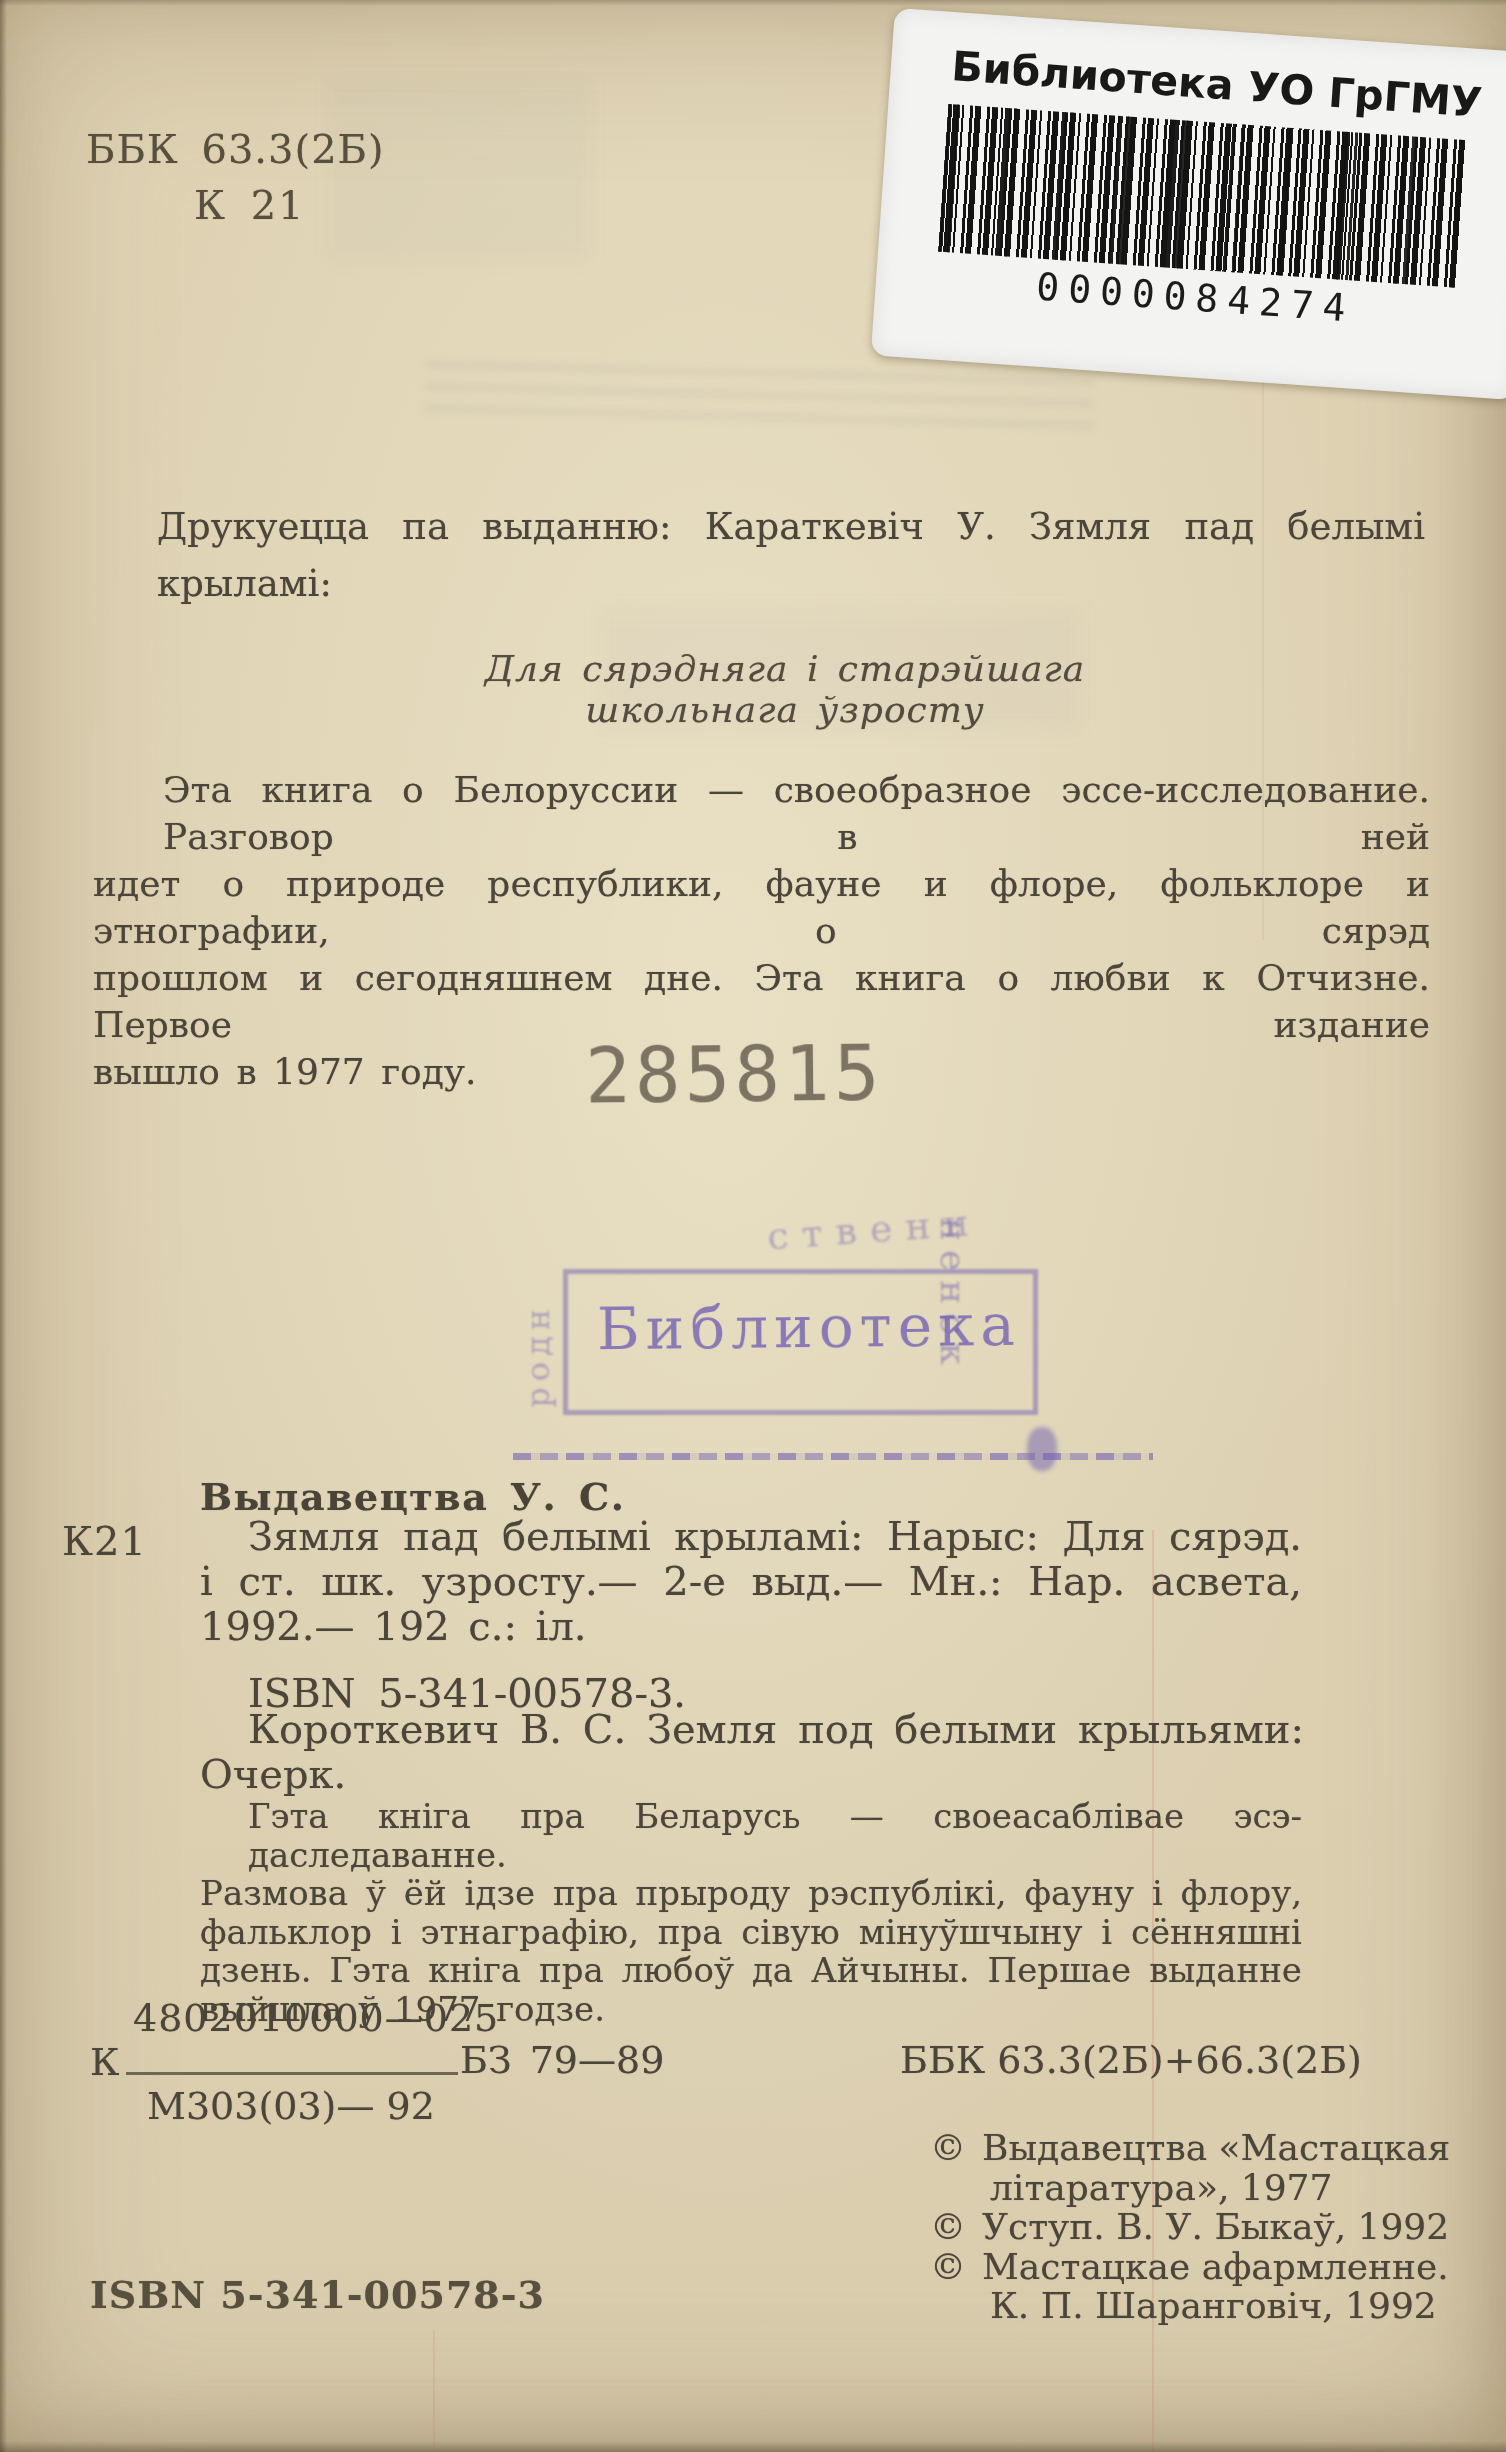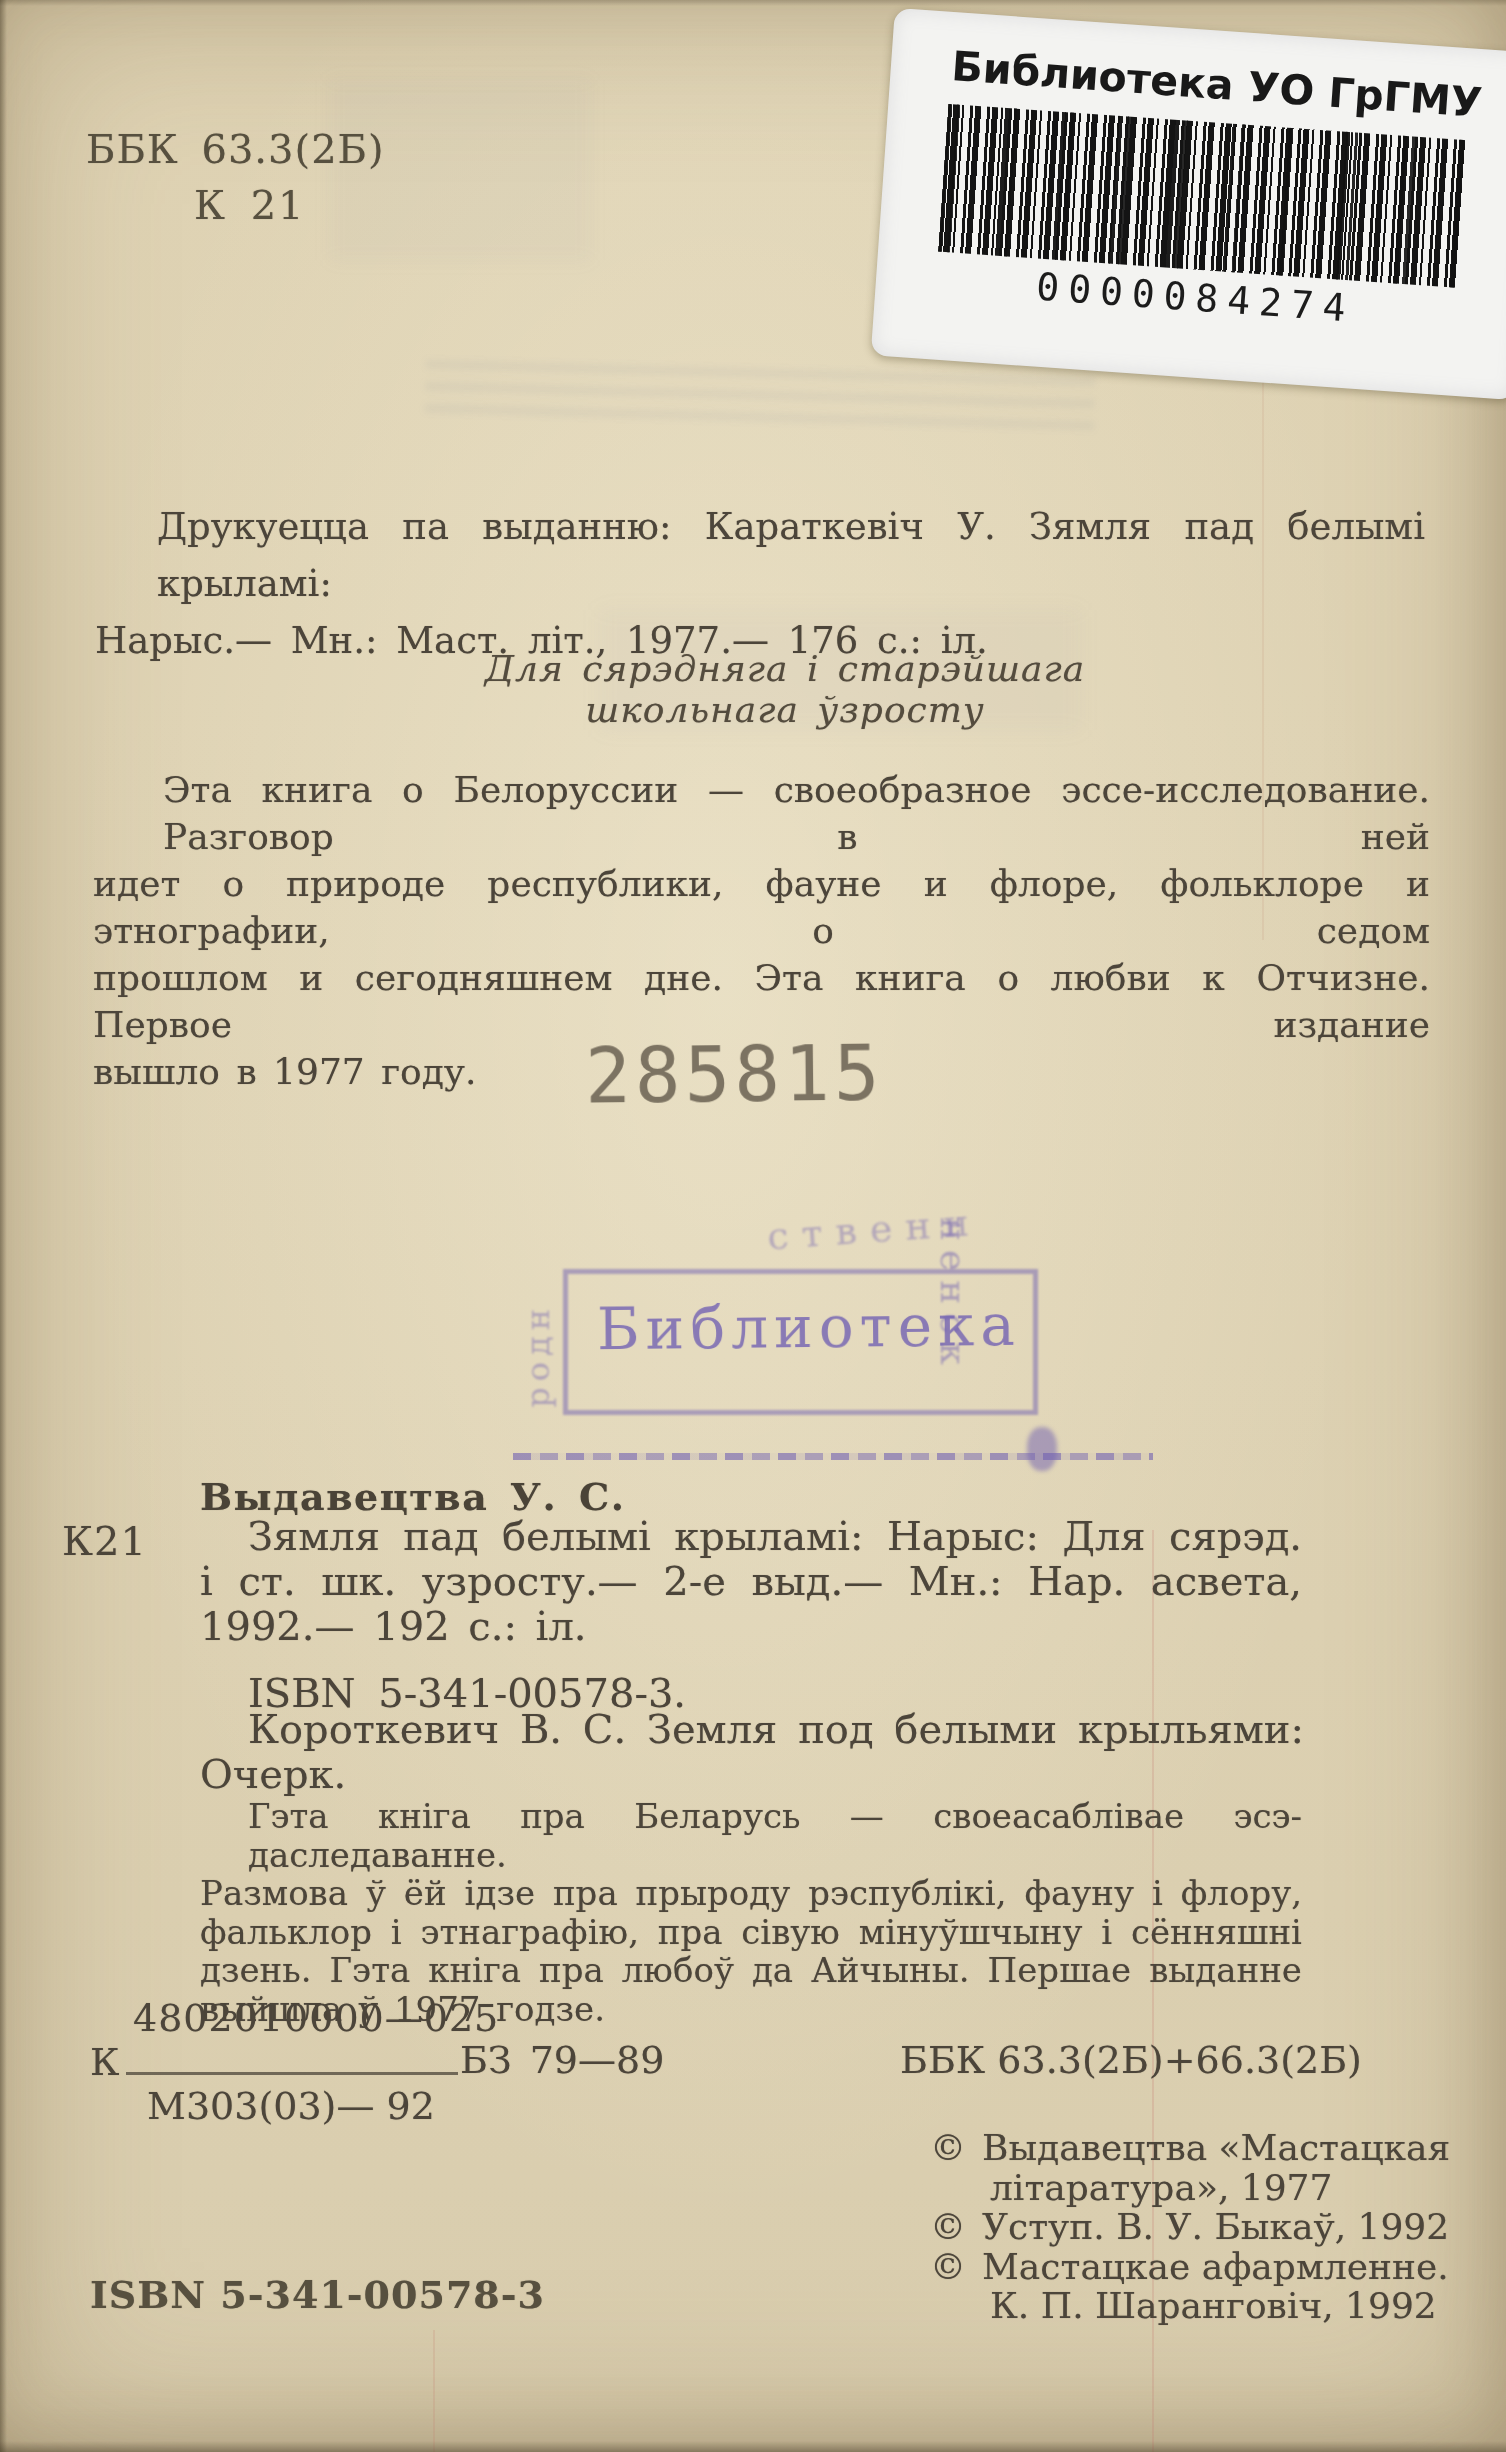--- a/index.html
+++ b/index.html
@@ -128,28 +128,27 @@
   <div class="abs acode soft">К 21</div>
 
   <div class="abs label">
     <div class="label-title">Библиотека УО ГрГМУ</div>
     <div class="barcode"></div>
     <div class="barcode-number">0000084274</div>
   </div>
 
   <div class="abs edition soft">
     <div class="l1 just">Друкуецца па выданню: Караткевіч У. Зямля пад белымі крыламі:</div>
-    <div>Нарыс.— Мн.: Маст. літ., 1977.— 176 с.: іл.</div>
   </div>
 
   <div class="abs audience soft">Для сярэдняга і старэйшага школьнага ўзросту</div>
 
   <div class="abs annru soft">
     <div class="l1 just">Эта книга о Белоруссии — своеобразное эссе-исследование. Разговор в ней</div>
-    <div class="just">идет о природе республики, фауне и флоре, фольклоре и этнографии, о седом</div>
+    <div class="just">идет о природе республики, фауне и флоре, фольклоре и этнографии, о сярэд</div>
     <div class="just">прошлом и сегодняшнем дне. Эта книга о любви к Отчизне. Первое издание</div>
     <div>вышло в 1977 году.</div>
   </div>
 
   <div class="abs accession">285815</div>
 
   <div class="abs stamp">
     <div class="stamp-frag-top">ственн</div>
     <div class="stamp-rect"></div>
     <div class="stamp-main">Библиотека</div>

